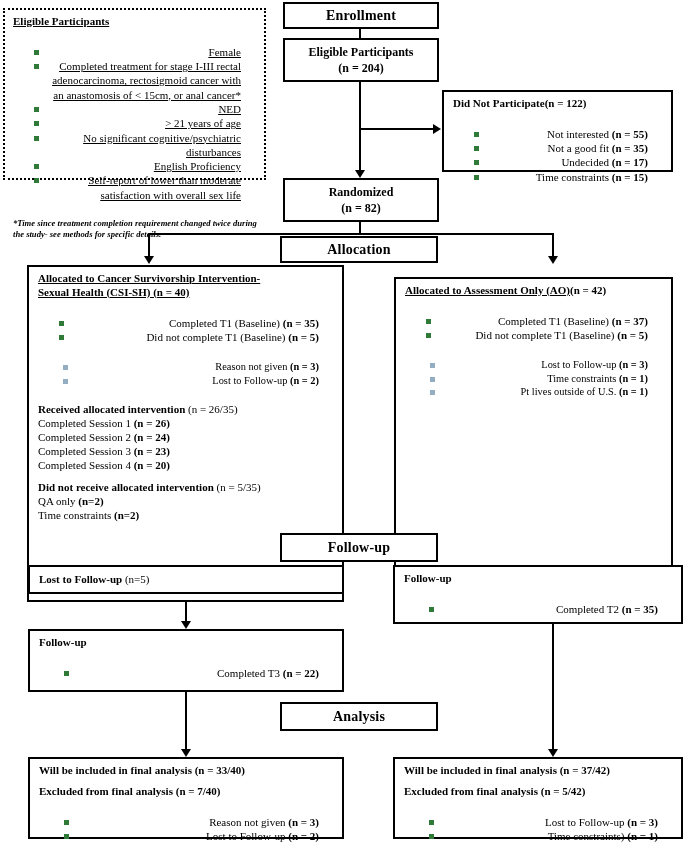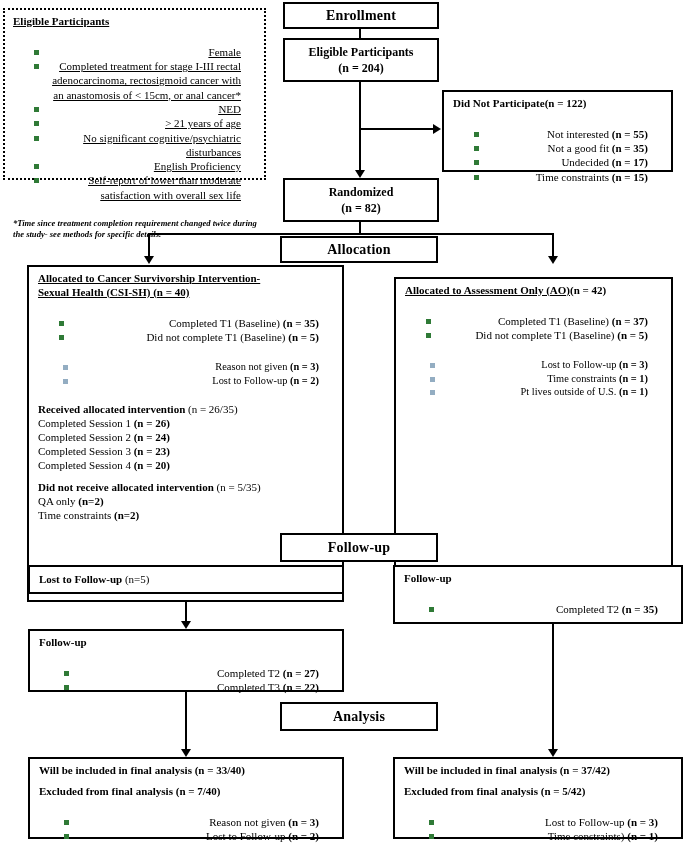--- a/index.html
+++ b/index.html
@@ -200,21 +200,20 @@
 
   <div class="box pad" style="left:28px;top:565px;width:316px;height:29px;display:flex;align-items:center;">
     <div class="ln">
       <span class="b">Lost to Follow-up </span><span>(n=5)</span>
     </div>
   </div>
 
   <div class="box pad" style="left:28px;top:629px;width:316px;height:63px;">
     <div class="hd">Follow-up</div>
     <ul class="bl" style="margin-left:20px;">
-      <li><span>Completed T2 </span><span class="b">(n = 27)</span></li>
       <li><span>Completed T3 </span><span class="b">(n = 22)</span></li>
     </ul>
   </div>
 
   <div class="box pad" style="left:393px;top:565px;width:290px;height:59px;">
     <div class="hd">Follow-up</div>
     <ul class="bl" style="margin-left:20px;">
       <li><span>Completed T2 </span><span class="b">(n = 35)</span></li>
     </ul>
   </div>

